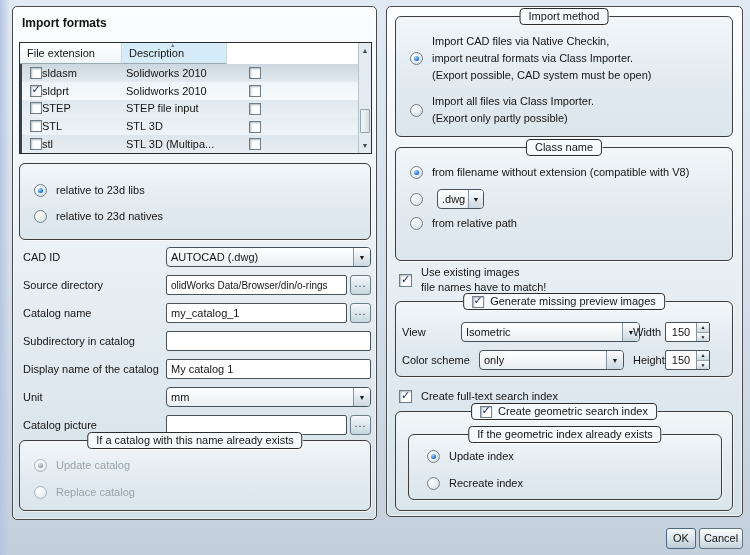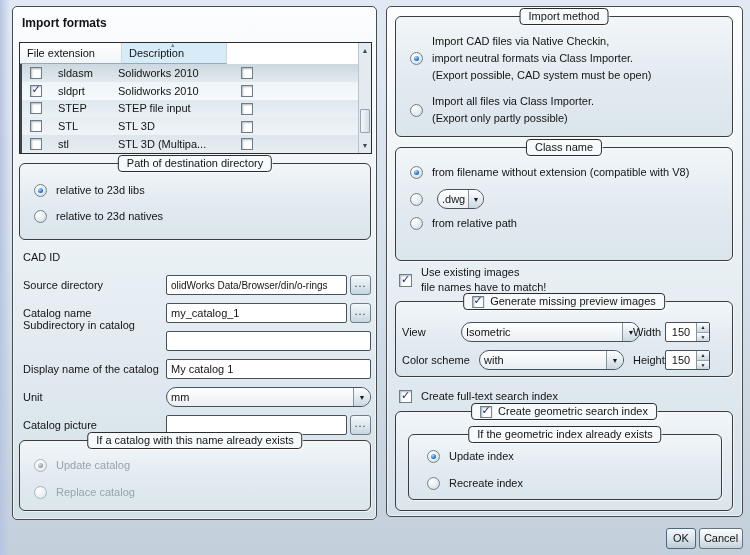--- a/index.html
+++ b/index.html
@@ -64,21 +64,21 @@
   .opt { position:absolute; display:flex; align-items:center; gap:9px; }
   .opt .rlabel { line-height:15px; }
   .opt.disabled .rlabel { color:#98a3ac; }
 
   
   .tinput {
     position:absolute; height:20px; border:1px solid #46535c; border-radius:2px;
     background:#fff; padding:1px 4px 0; line-height:17px; white-space:nowrap; overflow:hidden;
   }
   .select {
-    position:absolute; height:20px; border:1px solid #46535c; border-radius:10px;
+    position:absolute; height:20px; border:1px solid #46535c; border-radius:4px;
     background:linear-gradient(180deg,#ffffff,#e9eff3); display:flex; overflow:hidden;
   }
   .sel-text { flex:1; padding:1px 4px 0; line-height:17px; white-space:nowrap; overflow:hidden; }
   .sel-btn {
     width:17px; flex:0 0 17px; border-left:1px solid #8495a0;
     background:linear-gradient(180deg,#fdfeff,#cbd8e0);
     display:flex; align-items:center; justify-content:center; font-size:7px; color:#1a1a1a;
   }
   .browse-btn {
     position:absolute; width:21px; height:20px; border:1px solid #6e7e88; border-radius:3px;
@@ -105,21 +105,21 @@
         line-height:20px; white-space:nowrap; overflow:hidden; }
   .th-ext  { width:102px; flex:0 0 102px; }
   .th-desc { width:105px; flex:0 0 105px; background:#d7ecf9; }
   .th-exp  { flex:1; border-right:none;margin-top:34px; }
   .sort-arrow { position:absolute; top:-2px; left:46%; font-size:6px; color:#6a87a8; line-height:8px; }
 
   .tbody { position:absolute; left:0; top:21px; right:13px; bottom:0;
            border-left:2px solid #3a464e; }
   .trow { height:17.8px; display:flex; align-items:center; }
   .trow .cb { margin-left:8px; width:12px; height:12px; flex-basis:12px; }
-  .cell-ext  { width:76px; padding-left:16px; white-space:nowrap; overflow:hidden; }
+  .cell-ext  { width:84px; padding-left:0; white-space:nowrap; overflow:hidden; }
   .cell-desc { width:106px; white-space:nowrap; overflow:hidden; }
   .cell-exp  { padding-left:9px; }
   .r0 { background:linear-gradient(180deg,#ccd7df,#e2eaef); }
   .r1 { background:linear-gradient(180deg,#eef4f8,#f6fafc); }
   .r2 { background:linear-gradient(180deg,#dfe8ee,#eaf1f5); }
   .r3 { background:linear-gradient(180deg,#e6edf2,#eff4f7); }
   .r4 { background:linear-gradient(180deg,#dce6ec,#e8eff3); }
 
   .vscroll { position:absolute; right:0; top:0; bottom:0; width:13px;
              background:#e4ebf0; border-left:1px solid #b9c5cc; }
@@ -212,42 +212,45 @@
         </div>
       </div>
       <div class="vscroll">
         <div class="sbtn up">▲</div>
         <div class="sthumb"></div>
         <div class="sbtn down">▼</div>
       </div>
     </div>
 
     <div class="grp" style="left:6px; top:156px; width:352px; height:77px;">
-      <div class="grp-title">Path of destination directory</div>
       <div class="opt" style="left:14px; top:19px;">
         <span class="radio checked"></span>
         <span class="rlabel">relative to 23d libs</span>
       </div>
       <div class="opt" style="left:14px; top:45px;">
         <span class="radio"></span>
         <span class="rlabel">relative to 23d natives</span>
       </div>
     </div>
 
     <span class="flabel" style="top:240px;">CAD ID</span>
+    <div class="select" style="left:153px; top:240px; width:205px;">
+      <span class="sel-text">AUTOCAD (.dwg)</span>
+      <span class="sel-btn">▼</span>
+    </div>
 
     <span class="flabel" style="top:268px;">Source directory</span>
     <div class="tinput" style="left:153px; top:268px; width:181px; font-size:10px;">olidWorks Data/Browser/din/o-rings</div>
     <div class="browse-btn" style="left:337px; top:268px;">...</div>
 
     <span class="flabel" style="top:296px;">Catalog name</span>
     <div class="tinput" style="left:153px; top:296px; width:181px;">my_catalog_1</div>
     <div class="browse-btn" style="left:337px; top:296px;">...</div>
 
-    <span class="flabel" style="top:308px;">Subdirectory in catalog</span>
+    <span class="flabel" style="top:324px;">Subdirectory in catalog</span>
     <div class="tinput" style="left:153px; top:324px; width:205px;"></div>
 
     <span class="flabel" style="top:352px;">Display name of the catalog</span>
     <div class="tinput" style="left:153px; top:352px; width:205px;">My catalog 1</div>
 
     <span class="flabel" style="top:380px;">Unit</span>
     <div class="select" style="left:153px; top:380px; width:205px;">
       <span class="sel-text">mm</span>
       <span class="sel-btn">▼</span>
     </div>
@@ -336,21 +339,21 @@
       <span class="flabel" style="left:237px; top:20px;">Width</span>
       <div class="spinner" style="left:269px; top:20px;">
         <span class="spin-val">150</span>
         <span class="spin-btns">
           <span class="spin-btn">▲</span>
           <span class="spin-btn">▼</span>
         </span>
       </div>
       <span class="flabel" style="left:6px; top:48px;">Color scheme</span>
       <div class="select" style="left:83px; top:48px; width:145px;">
-        <span class="sel-text">with</span>
+        <span class="sel-text">only</span>
         <span class="sel-btn">▼</span>
       </div>
       <span class="flabel" style="left:237px; top:48px;">Height</span>
       <div class="spinner" style="left:269px; top:48px;">
         <span class="spin-val">150</span>
         <span class="spin-btns">
           <span class="spin-btn">▲</span>
           <span class="spin-btn">▼</span>
         </span>
       </div>

